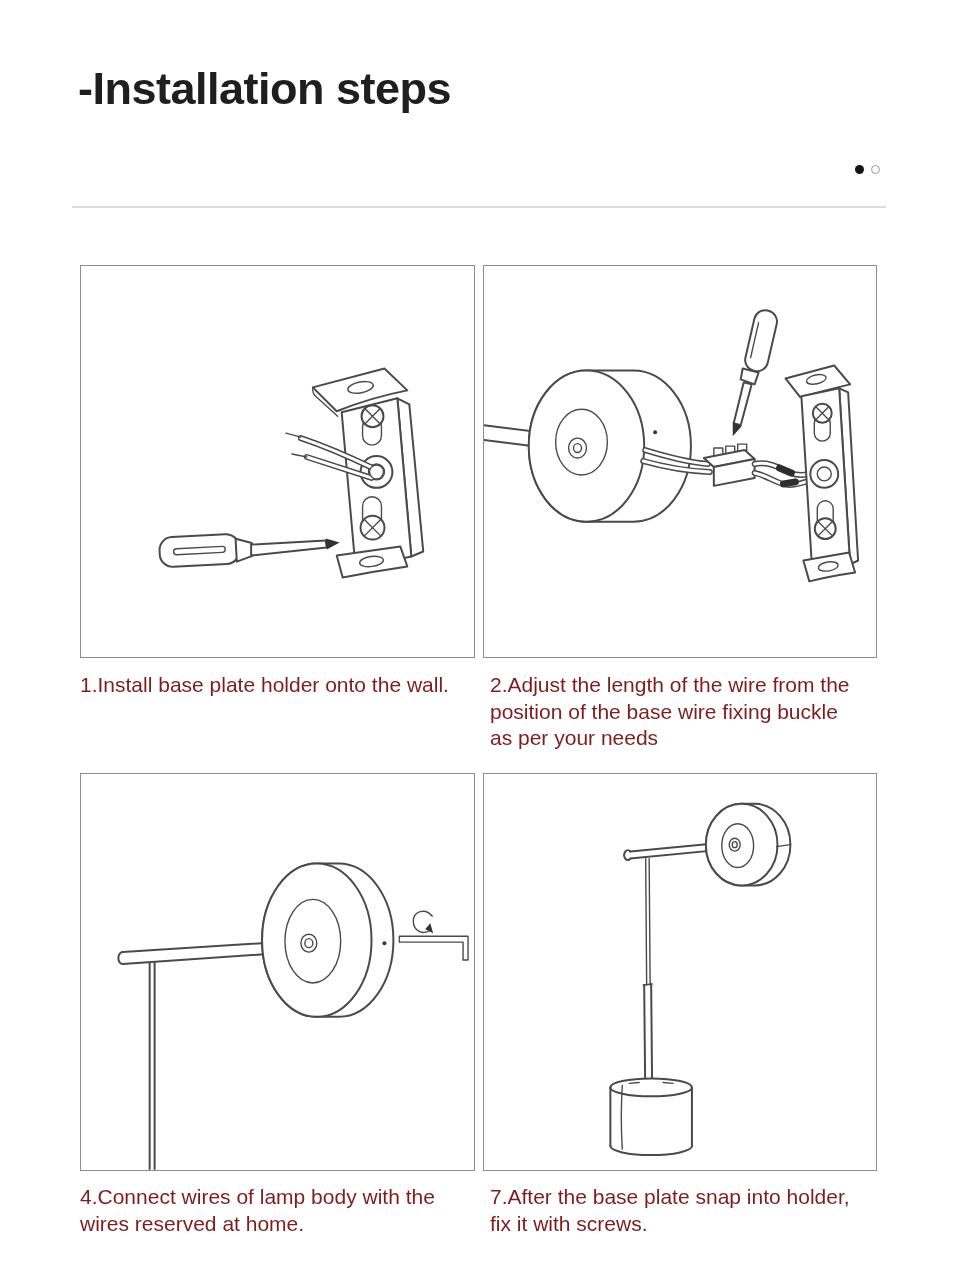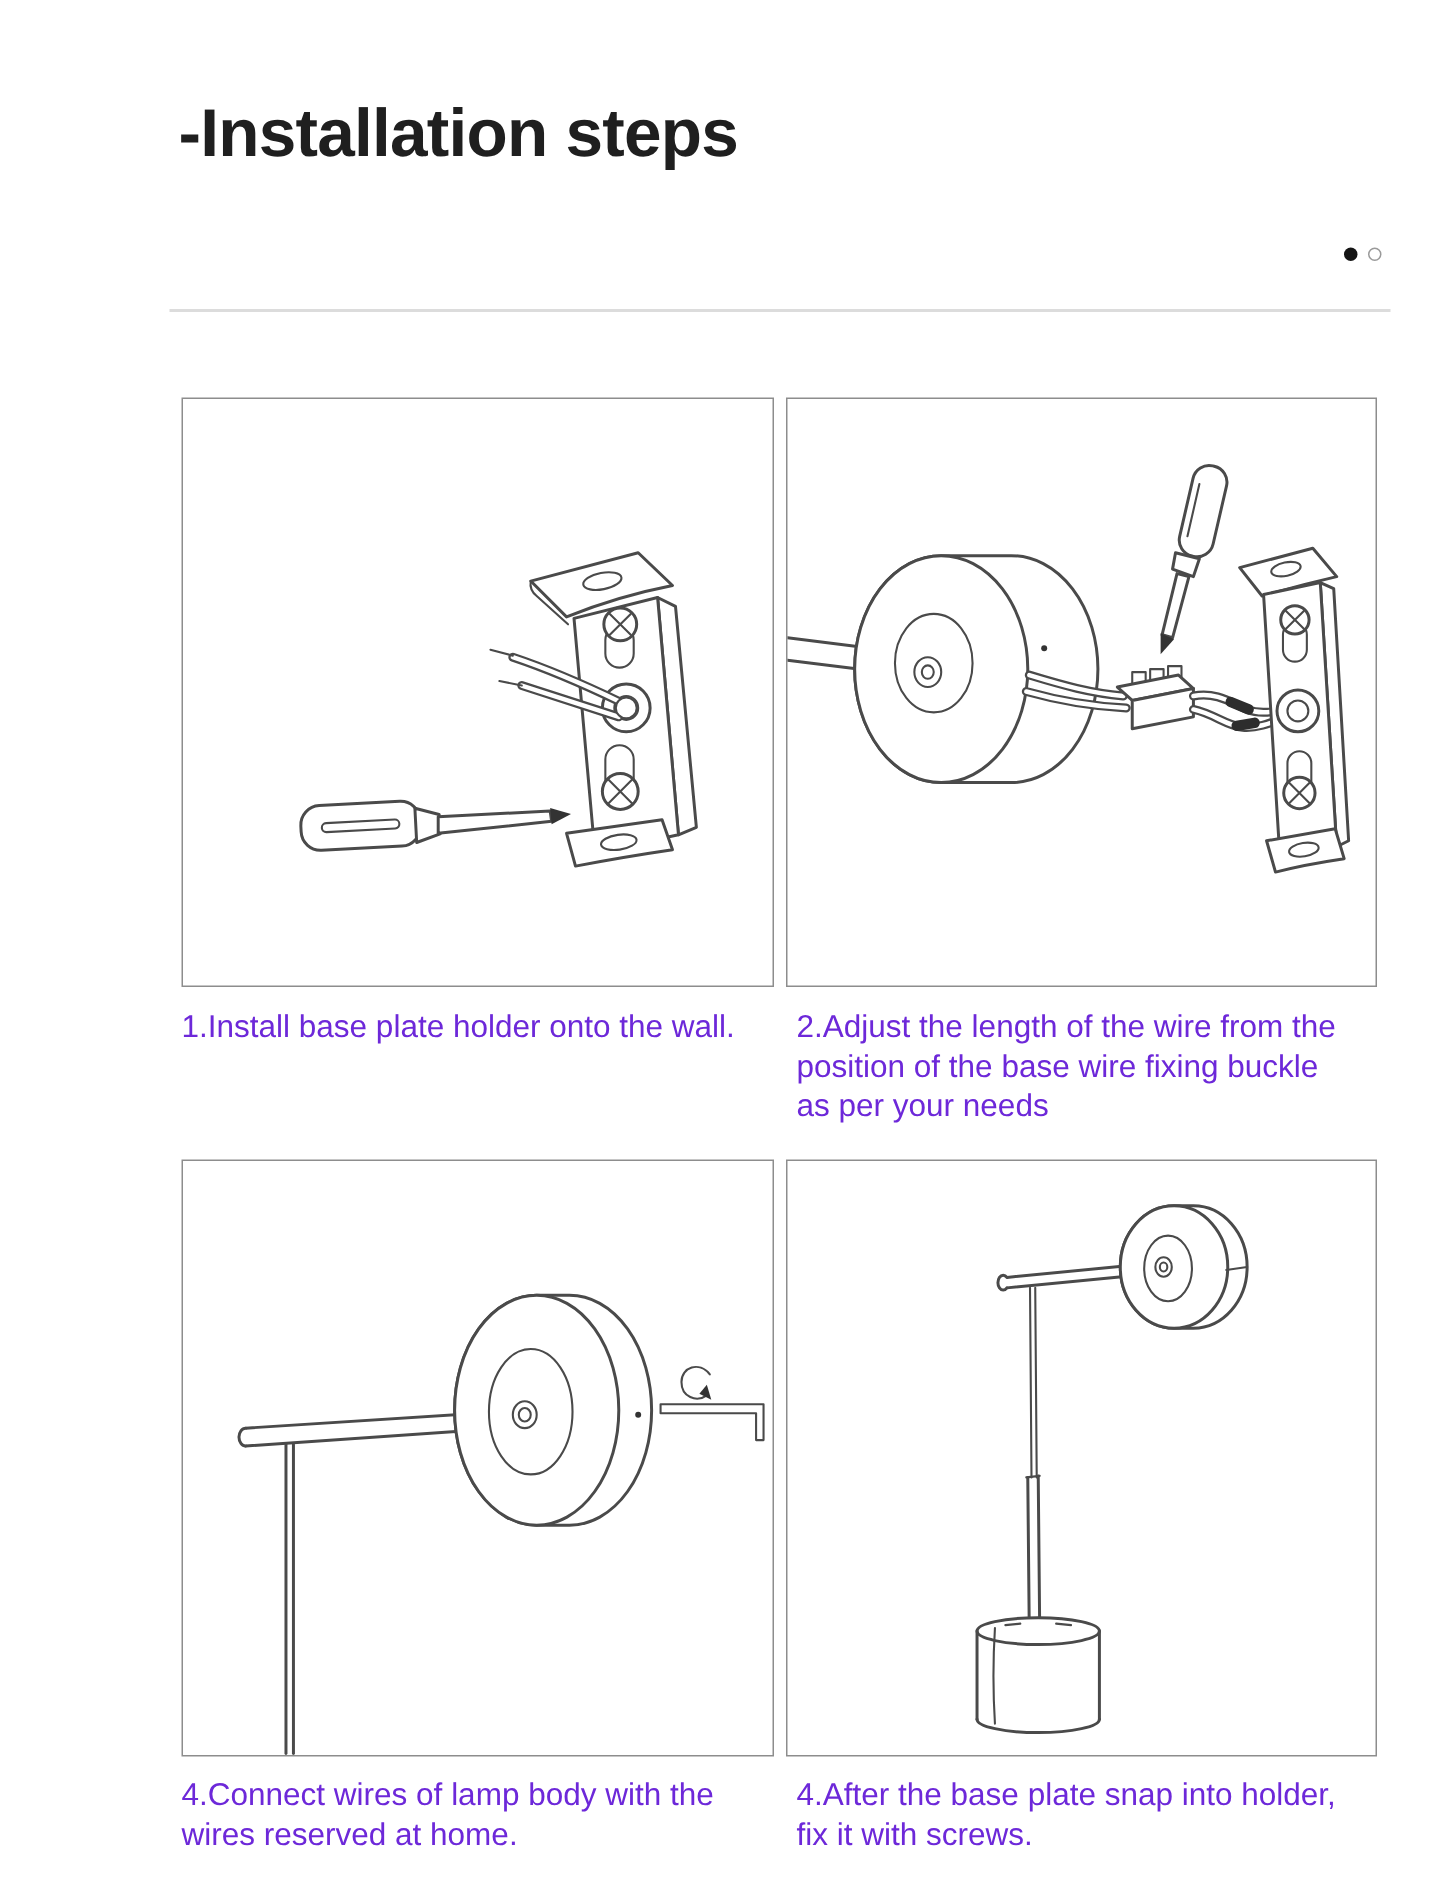--- a/index.html
+++ b/index.html
@@ -2,21 +2,21 @@
 <html><head>
 <meta charset="utf-8">
 <style>
   * { margin:0; padding:0; box-sizing:border-box; }
   html,body { background:#ffffff; }
   body {
     width:960px; height:1269px;
     font-family:"Liberation Sans", sans-serif;
     position:relative; overflow:hidden;
   }
-  .page { position:absolute; inset:0; background:#fff;margin-left:41px; }
+  .page { position:absolute; inset:0; background:#fff; }
 
   .title {
     position:absolute; left:78px; top:66px;
     font-size:45px; font-weight:700; color:#1f1f1f;
     letter-spacing:-0.5px; line-height:1;
   }
 
   .dots { position:absolute; left:855px; top:165px; display:flex; gap:7px; align-items:center; }
   .dot { width:9px; height:9px; border-radius:50%; display:inline-block; }
   .dot.active { background:#141414; }
@@ -25,21 +25,21 @@
   .divider { position:absolute; left:72px; top:206px; width:814px; border-top:2px solid #dcdcdc; }
 
   .panel { position:absolute; border:1.5px solid #8d8d8d; background:#fff; }
   #panel1 { left:80px;  top:265px; width:395px; height:393px; }
   #panel2 { left:483px; top:265px; width:394px; height:393px; }
   #panel3 { left:80px;  top:773px; width:395px; height:398px; }
   #panel4 { left:483px; top:773px; width:394px; height:398px; }
   .panel svg { display:block; width:100%; height:100%; }
 
   .caption {
-    position:absolute; font-size:21px; color:#6d28d9;
+    position:absolute; font-size:21px; color:#7f1d1d;
     line-height:26.5px; white-space:pre-line;
   }
   #cap1 { left:80px;  top:672px;  width:415px; }
   #cap2 { left:490px; top:672px;  width:400px; }
   #cap3 { left:80px;  top:1184px; width:415px; }
   #cap4 { left:490px; top:1184px; width:400px; }
 
   
   .ln  { fill:none; stroke:#4a4a4a; stroke-width:2; stroke-linecap:round; stroke-linejoin:round; }
   .lnf { fill:#ffffff; stroke:#4a4a4a; stroke-width:2; stroke-linecap:round; stroke-linejoin:round; }
@@ -246,16 +246,16 @@
       </g>
     </svg>
   </figure>
 
   <figcaption class="caption" id="cap1">1.Install base plate holder onto the wall.</figcaption>
   <figcaption class="caption" id="cap2">2.Adjust the length of the wire from the
 position of the base wire fixing buckle
 as per your needs</figcaption>
   <figcaption class="caption" id="cap3">4.Connect wires of lamp body with the
 wires reserved at home.</figcaption>
-  <figcaption class="caption" id="cap4">4.After the base plate snap into holder,
+  <figcaption class="caption" id="cap4">7.After the base plate snap into holder,
 fix it with screws.</figcaption>
 
 </div>
 
 </body></html>

